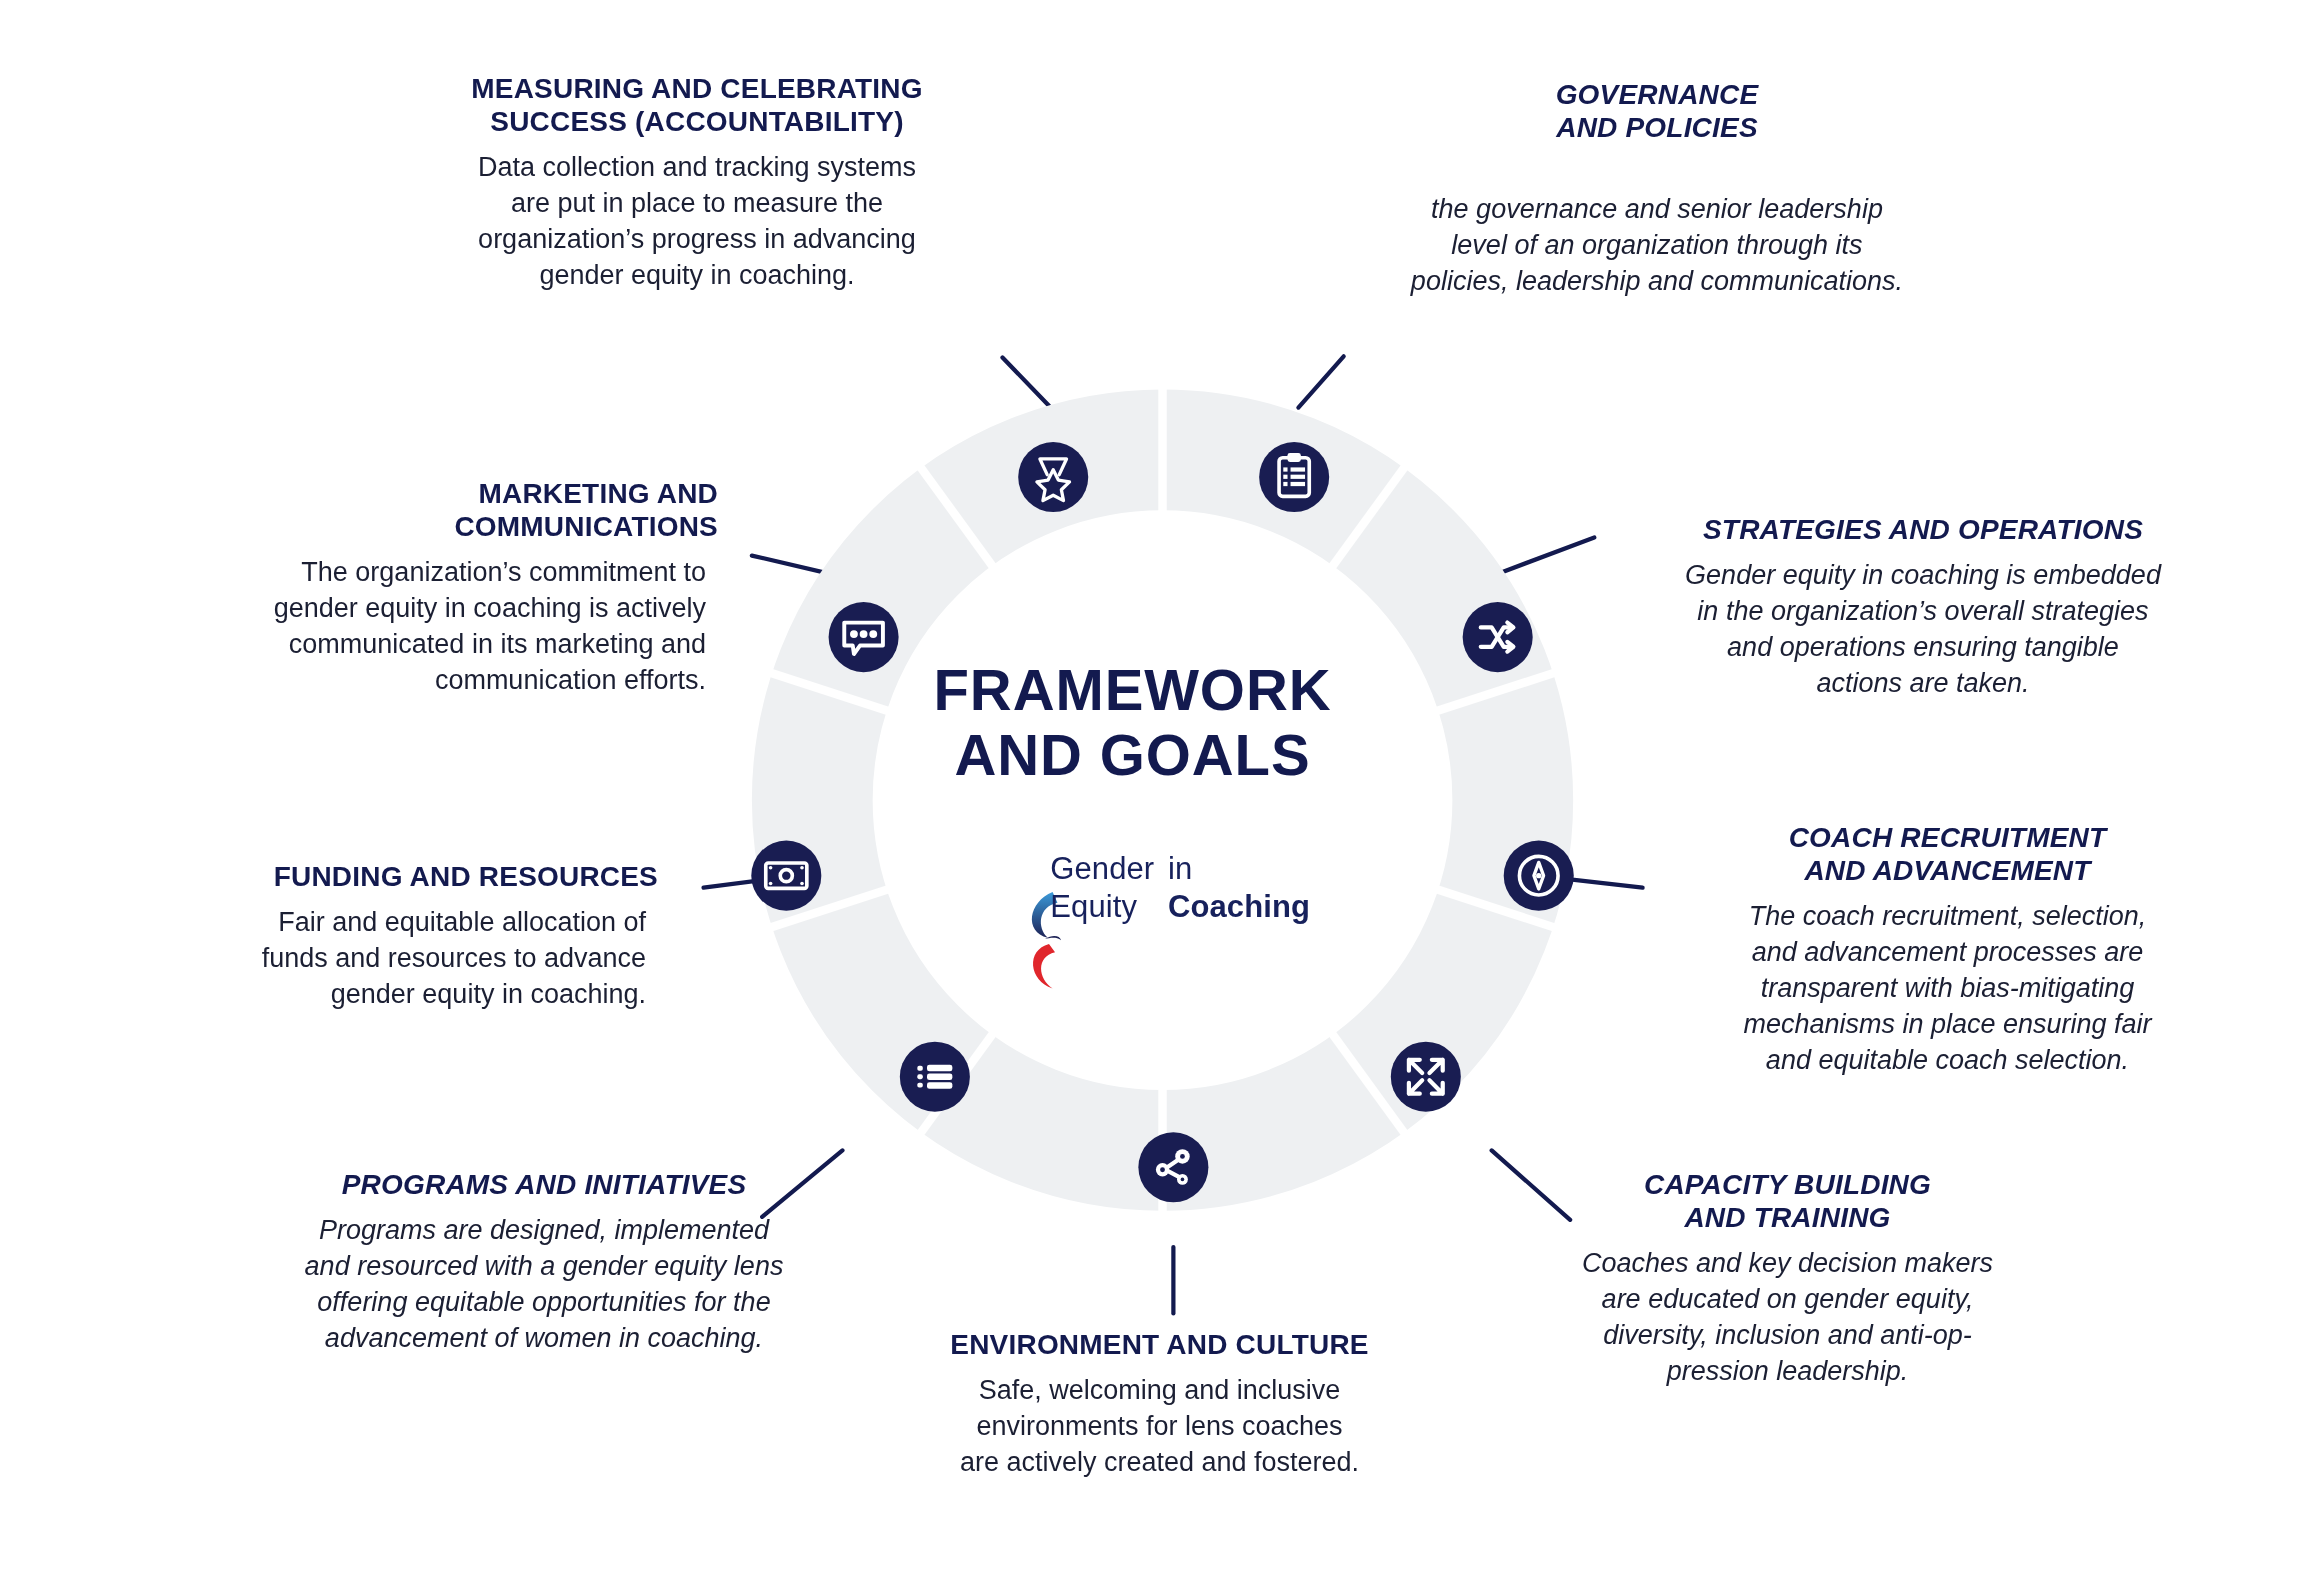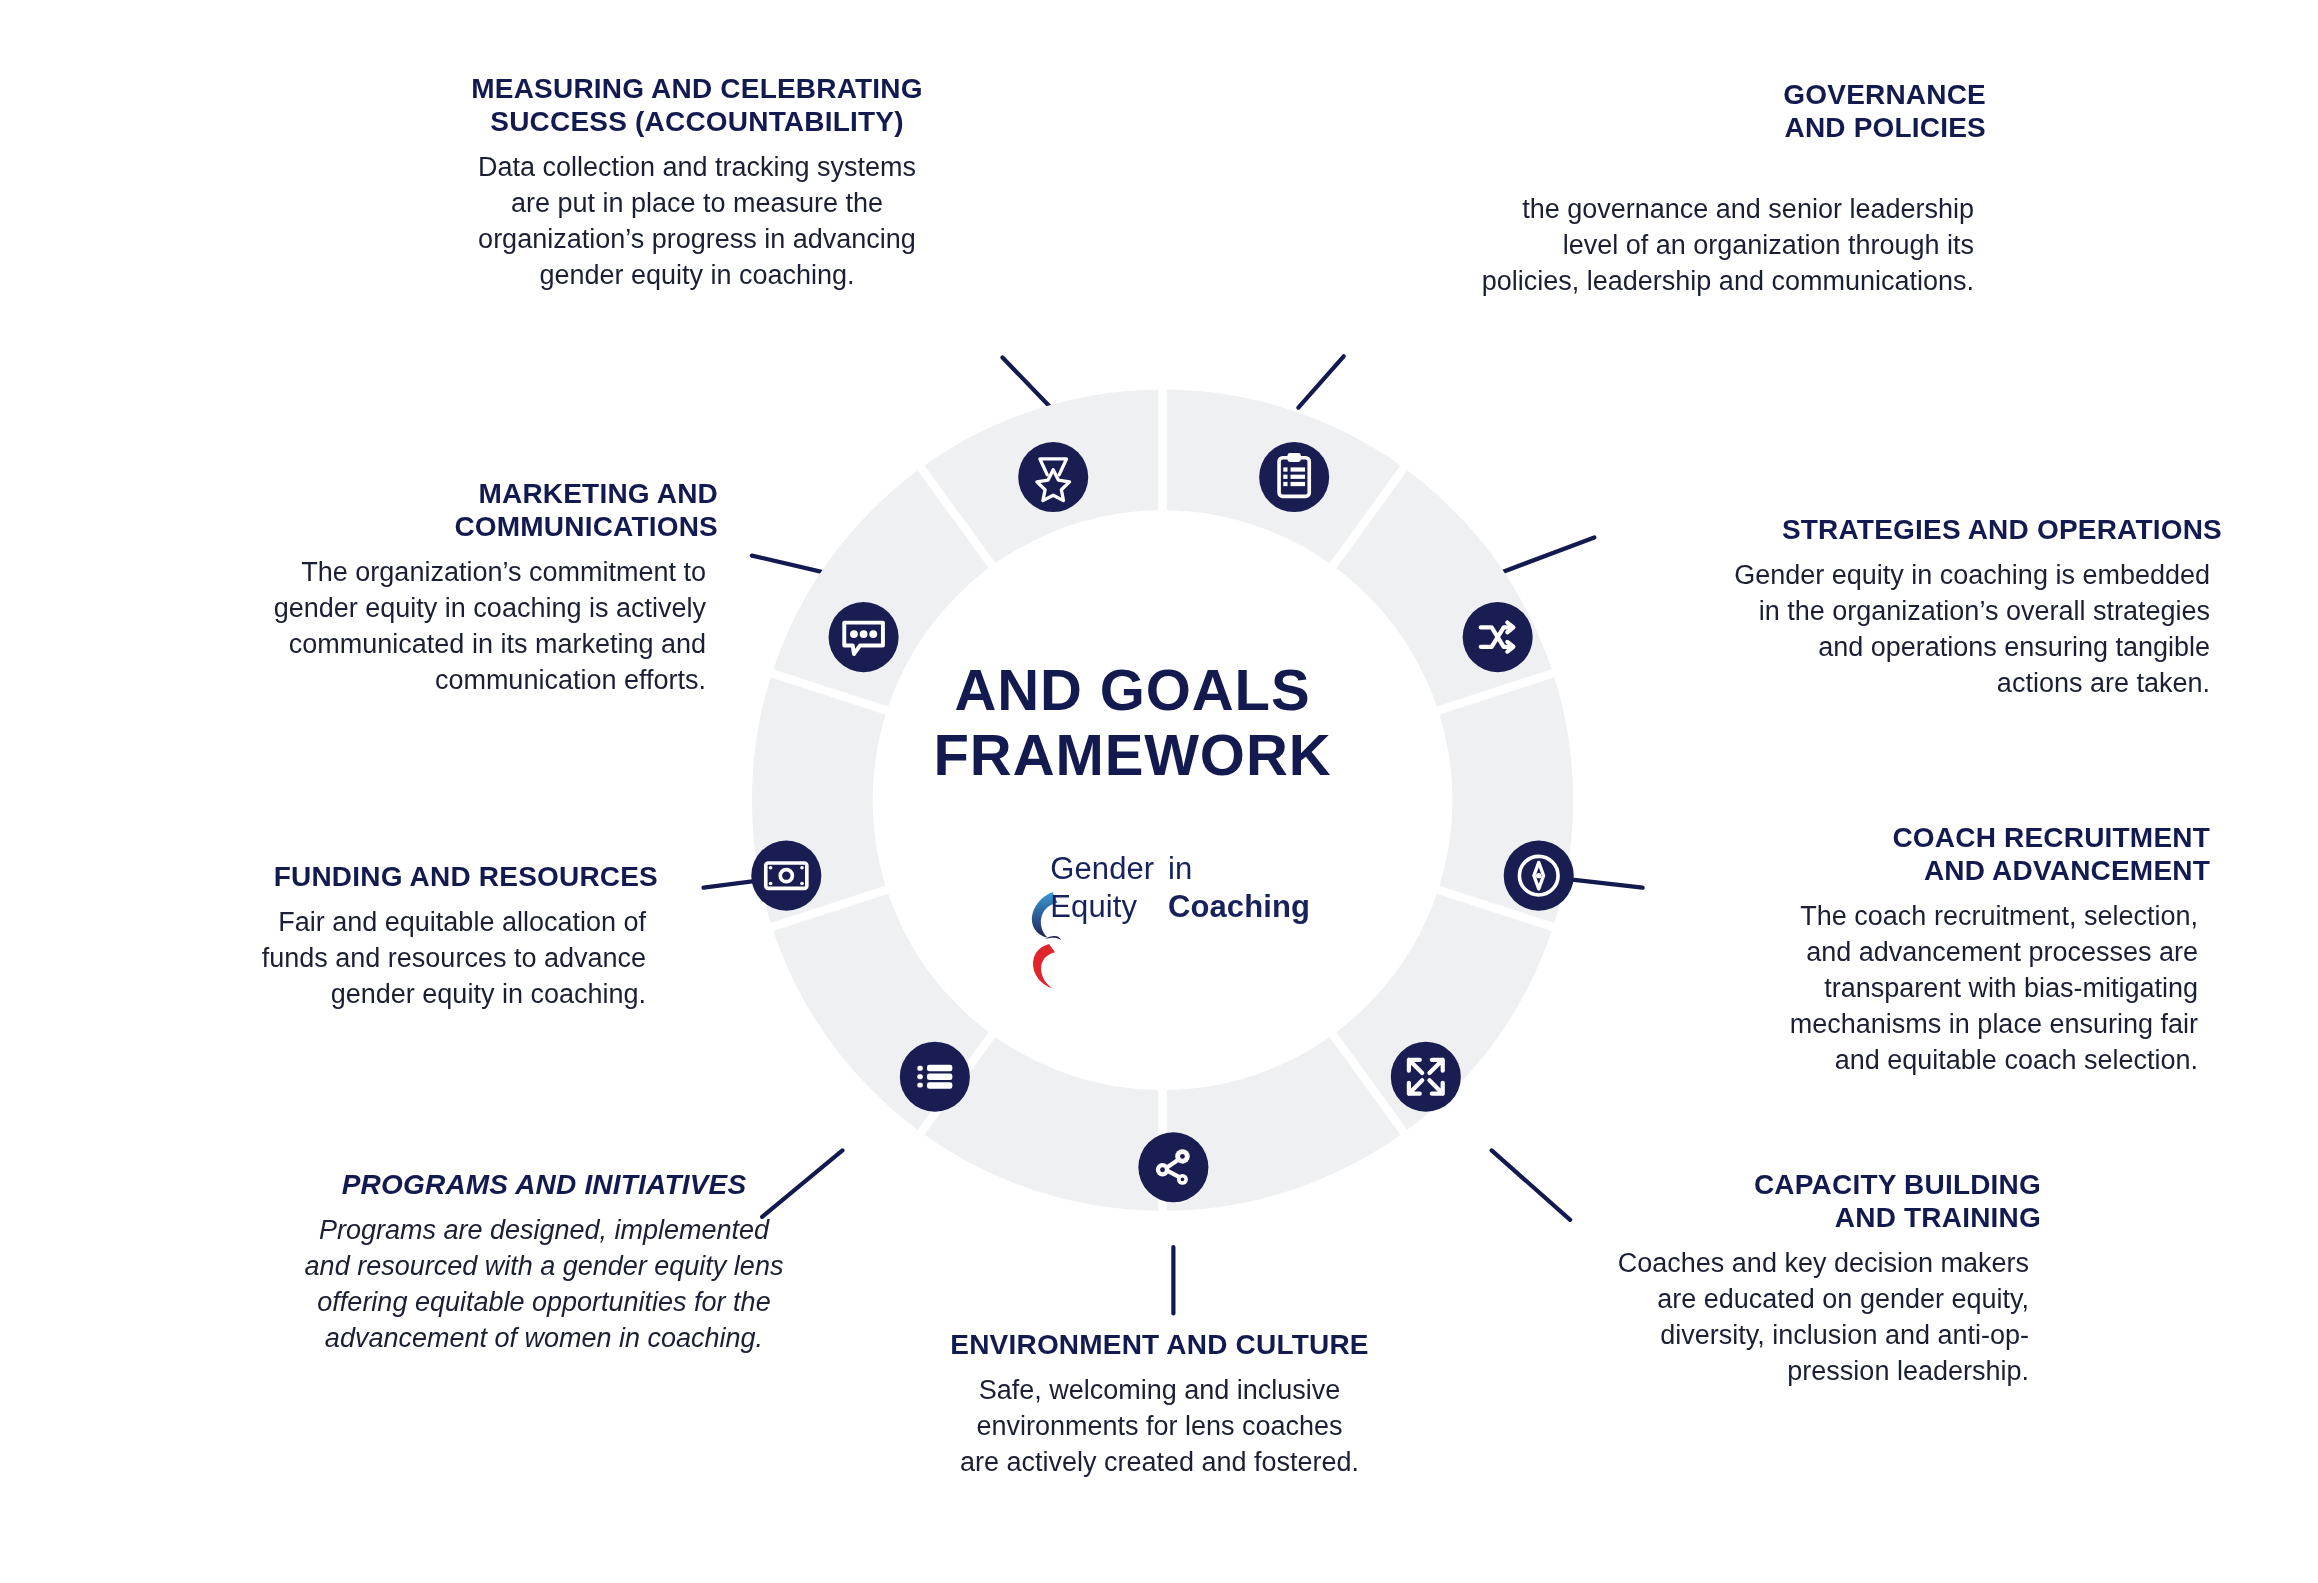--- a/index.html
+++ b/index.html
@@ -73,21 +73,21 @@
     text-transform: uppercase;
   }
   .callout p {
     margin: 12px;
     font-size: 27px;
     font-weight: 400;
     line-height: 1.33;
     color: #1b1f33;
   }
   .ta-right { text-align: right; }
-  .ta-left  { text-align: right; }
+  .ta-left  { text-align: center; font-style: italic; }
   .ta-center{ text-align: center; }
 
   
   #c-measuring   { left: 386px;  top: 72px;  width: 622px; }
   #c-governance  { left: 1328px; top: 78px;  width: 658px; }
   #c-marketing   { left: 175px;  top: 477px;  width: 543px;  }
   #c-strategies  { left: 1624px; top: 513px;  width: 598px;  }
   #c-funding     { left: 181px;  top: 860px; width: 477px;  }
   #c-coach       { left: 1685px; top: 821px; width: 525px;  }
   #c-programs    { left: 254px;  top: 1168px; width: 580px; font-style: italic;  }
@@ -247,22 +247,22 @@
     </g>
 
     <g transform="translate(1721,1545)">
       <path d="M22,-68 C-18,-52 -26,-2 14,8 C-4,-8 -2,-44 30,-50 Z" fill="url(#logoGradTop)"></path>
       <path d="M9,10 C22,2 34,4 36,12 C28,6 18,8 9,10 Z" fill="#1d2256"></path>
       <path d="M16,18 C-22,28 -18,78 22,92 C-2,76 -6,40 26,32 Z" fill="#e0262c"></path>
     </g>
   </svg>
 
   <div class="center-block">
+    <div class="center-title">FRAMEWORK</div>
     <div class="center-title">AND GOALS</div>
-    <div class="center-title">FRAMEWORK</div>
   </div>
 
   <div class="logo-row">
     <div class="logo-mark"></div>
     <div class="logo-words">
       <div class="logo-line1">Gender Equity</div>
       <div class="logo-line2"><span class="thin">in </span><b>Coaching</b></div>
     </div>
   </div>
 

